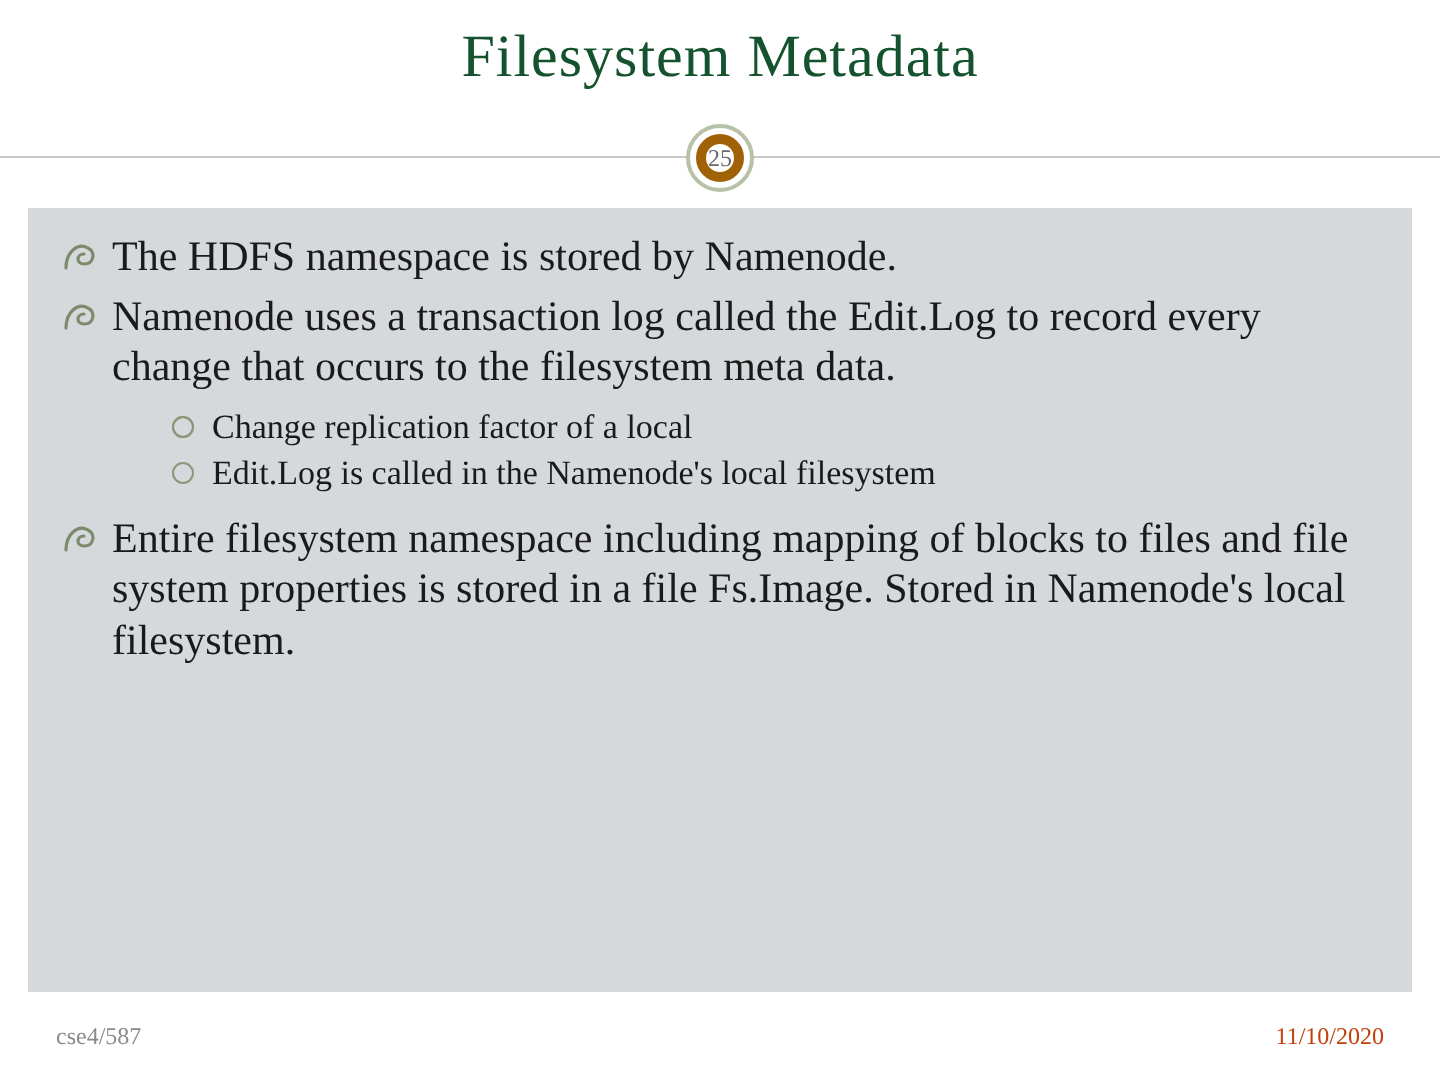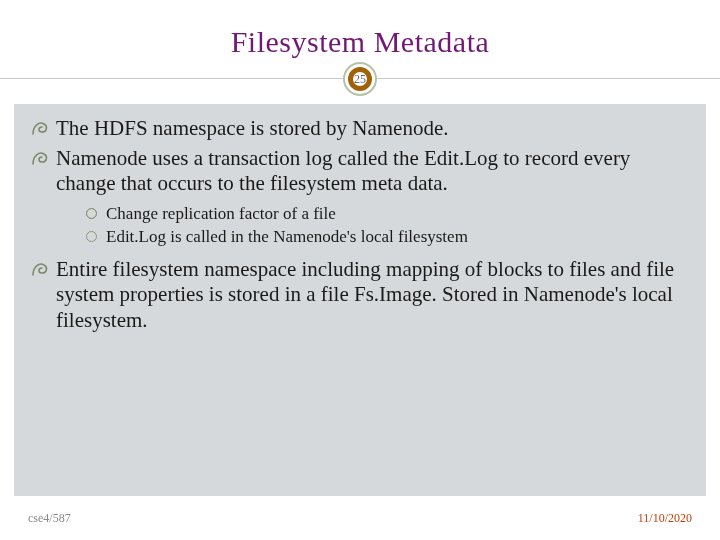--- a/index.html
+++ b/index.html
@@ -16,23 +16,23 @@
     background: #fff;
   }
   .header-area {
     position: relative;
     height: 110px;
     background: #fff;
     text-align: center;
   }
   .title {
     font-size: 30px;
-    color: #701a75;
+    color: #14532d;
     font-weight: 400;
-    padding-top: 25px;
+    padding-top: 12px;
     letter-spacing: 0.5px;
   }
   .hr-line {
     position: absolute;
     left: 0; right: 0;
     top: 78px;
     height: 0;
     border-top: 1px solid #c9c9c9;
   }
   .circle-badge {
@@ -155,21 +155,21 @@
         <svg class="swirl" viewBox="0 0 18 16">
           <path d="M1 14 C1 6, 7 1, 12 4 C16 6, 15 12, 10 12 C6 12, 6 7, 10 7" fill="none" stroke="currentColor" stroke-width="1.6" stroke-linecap="round"></path>
         </svg>
         <span>Namenode uses a transaction log called the Edit.Log to record every change that occurs to the filesystem meta data.</span>
         <ul class="sub-bullets">
           <li>
             <span class="ring"></span>
           </li>
           <li>
             <span class="ring"></span>
-            <span>Change replication factor of a file</span>
+            <span>Change replication factor of a local</span>
           </li>
           <li>
             <span class="ring"></span>
             <span>Edit.Log is called in the Namenode's local filesystem</span>
           </li>
         </ul>
       </li>
 
       <li>
         <svg class="swirl" viewBox="0 0 18 16">

